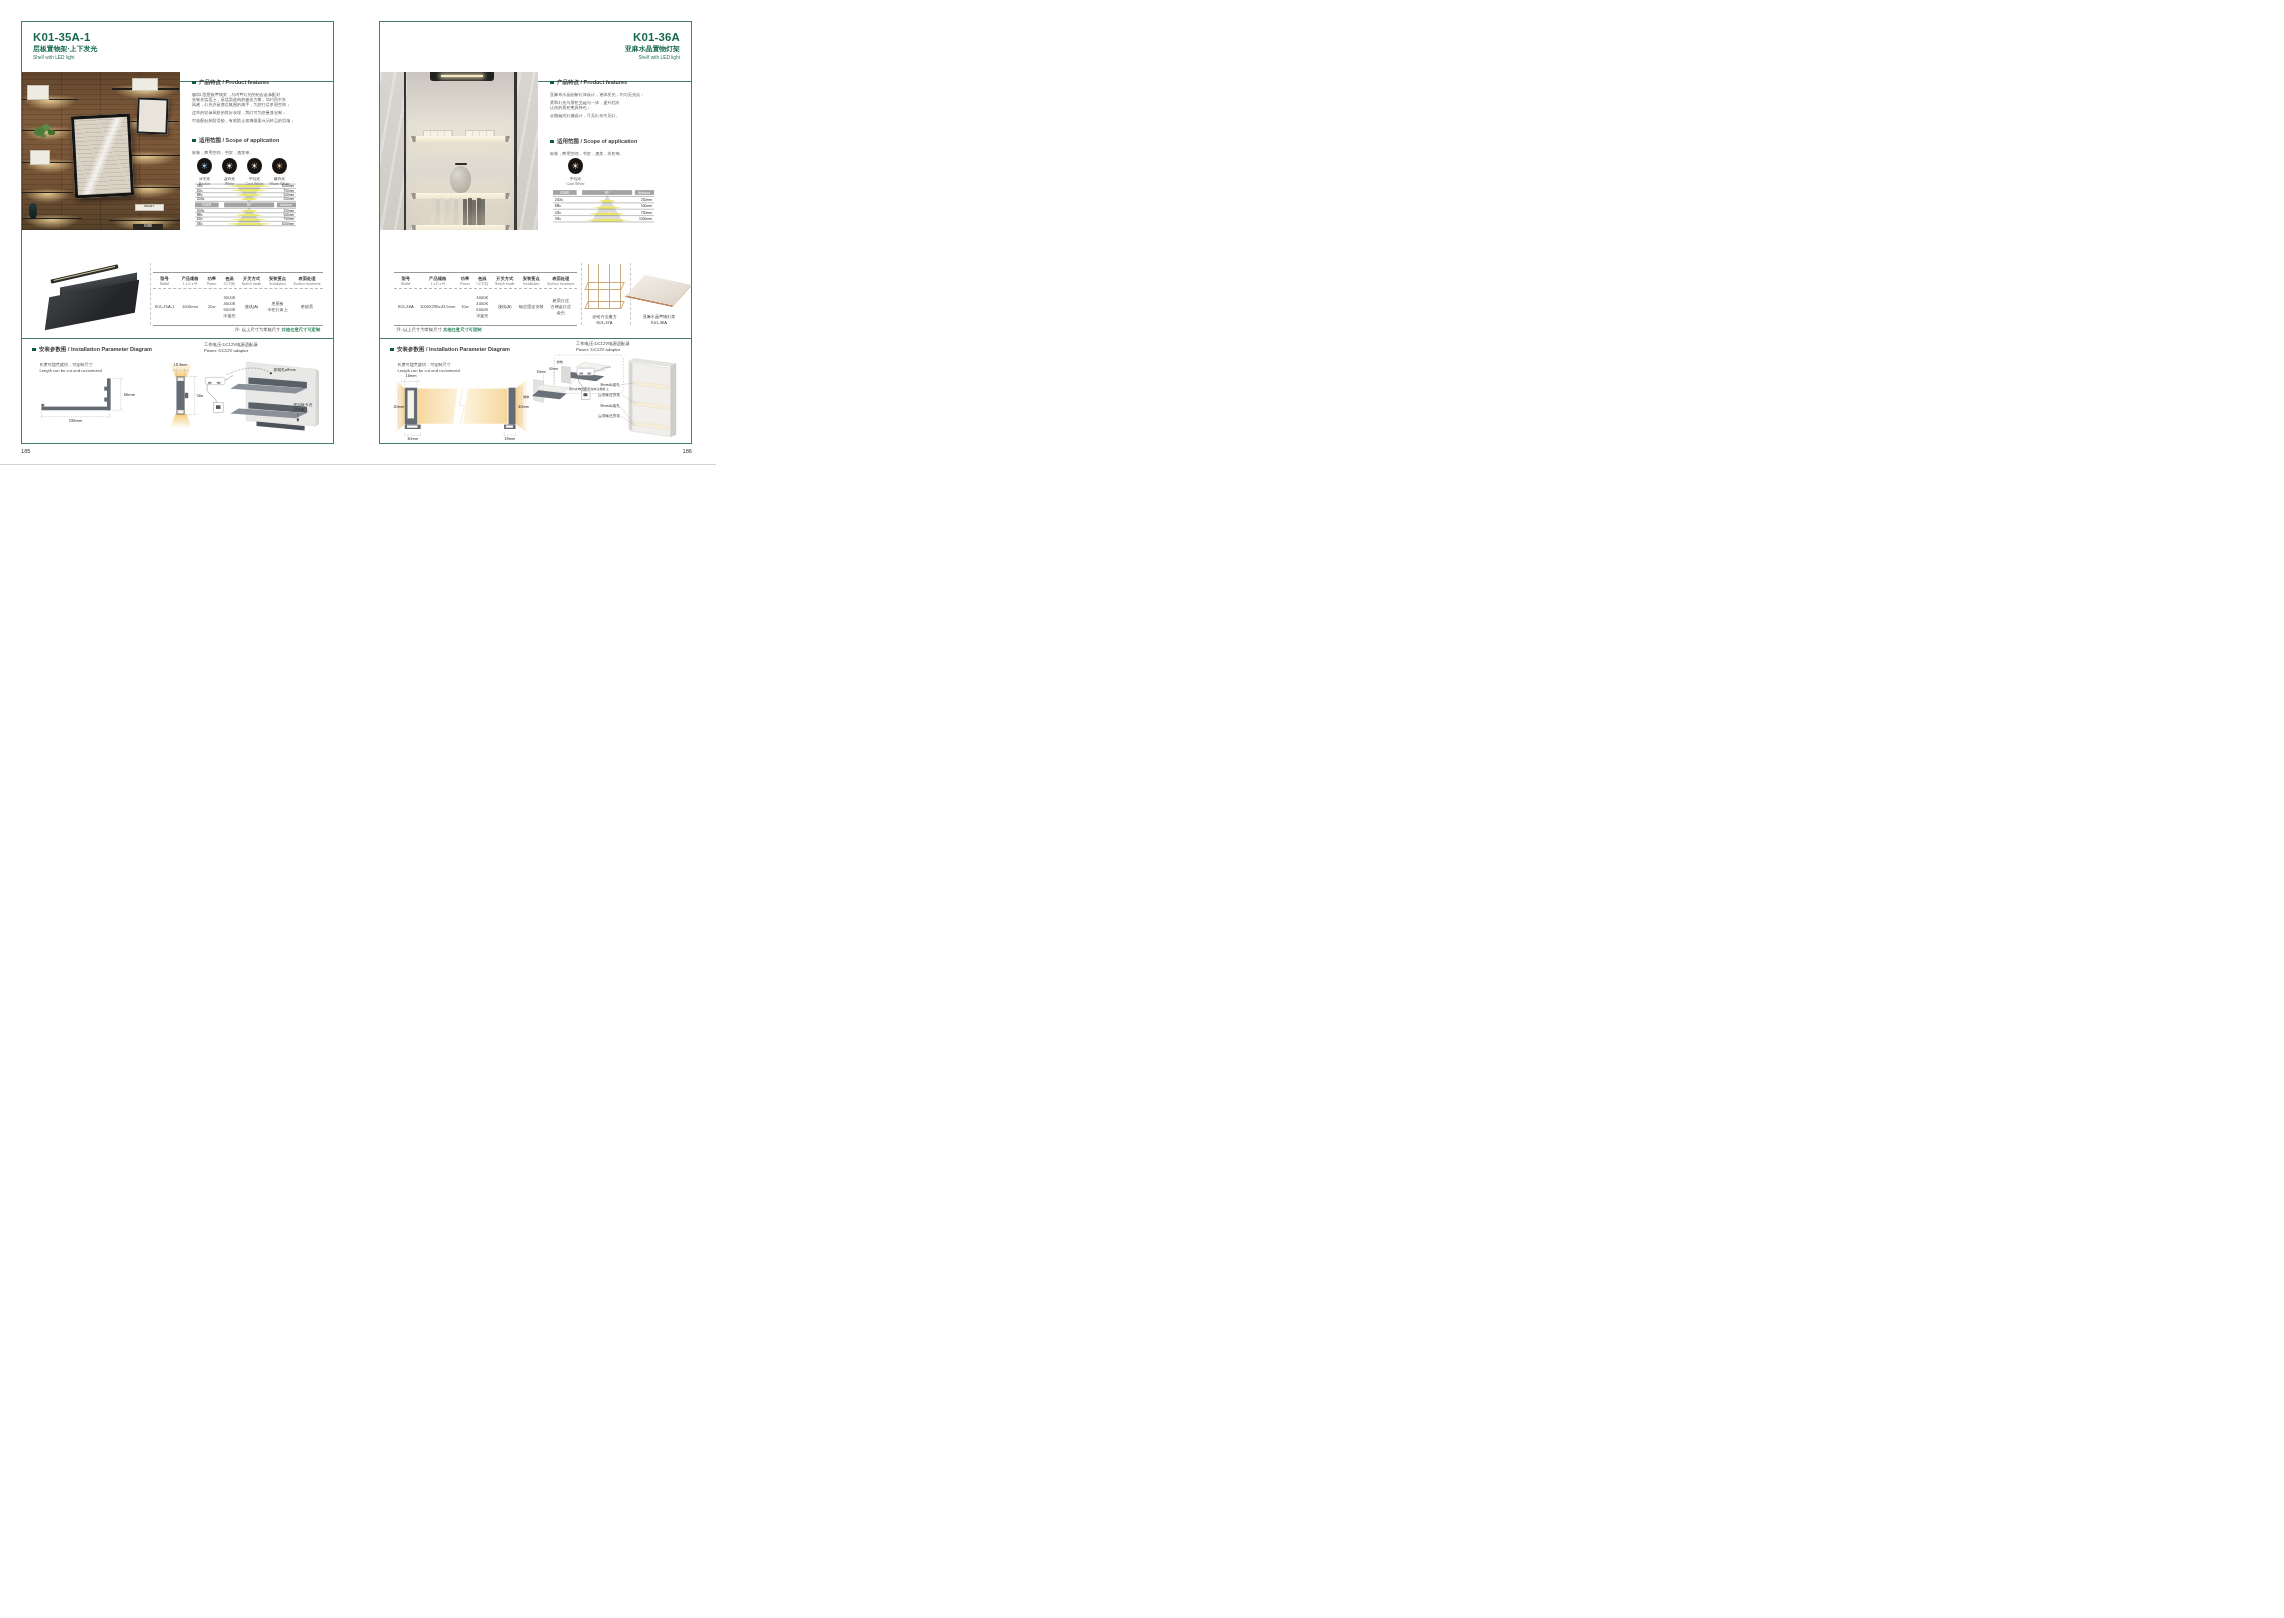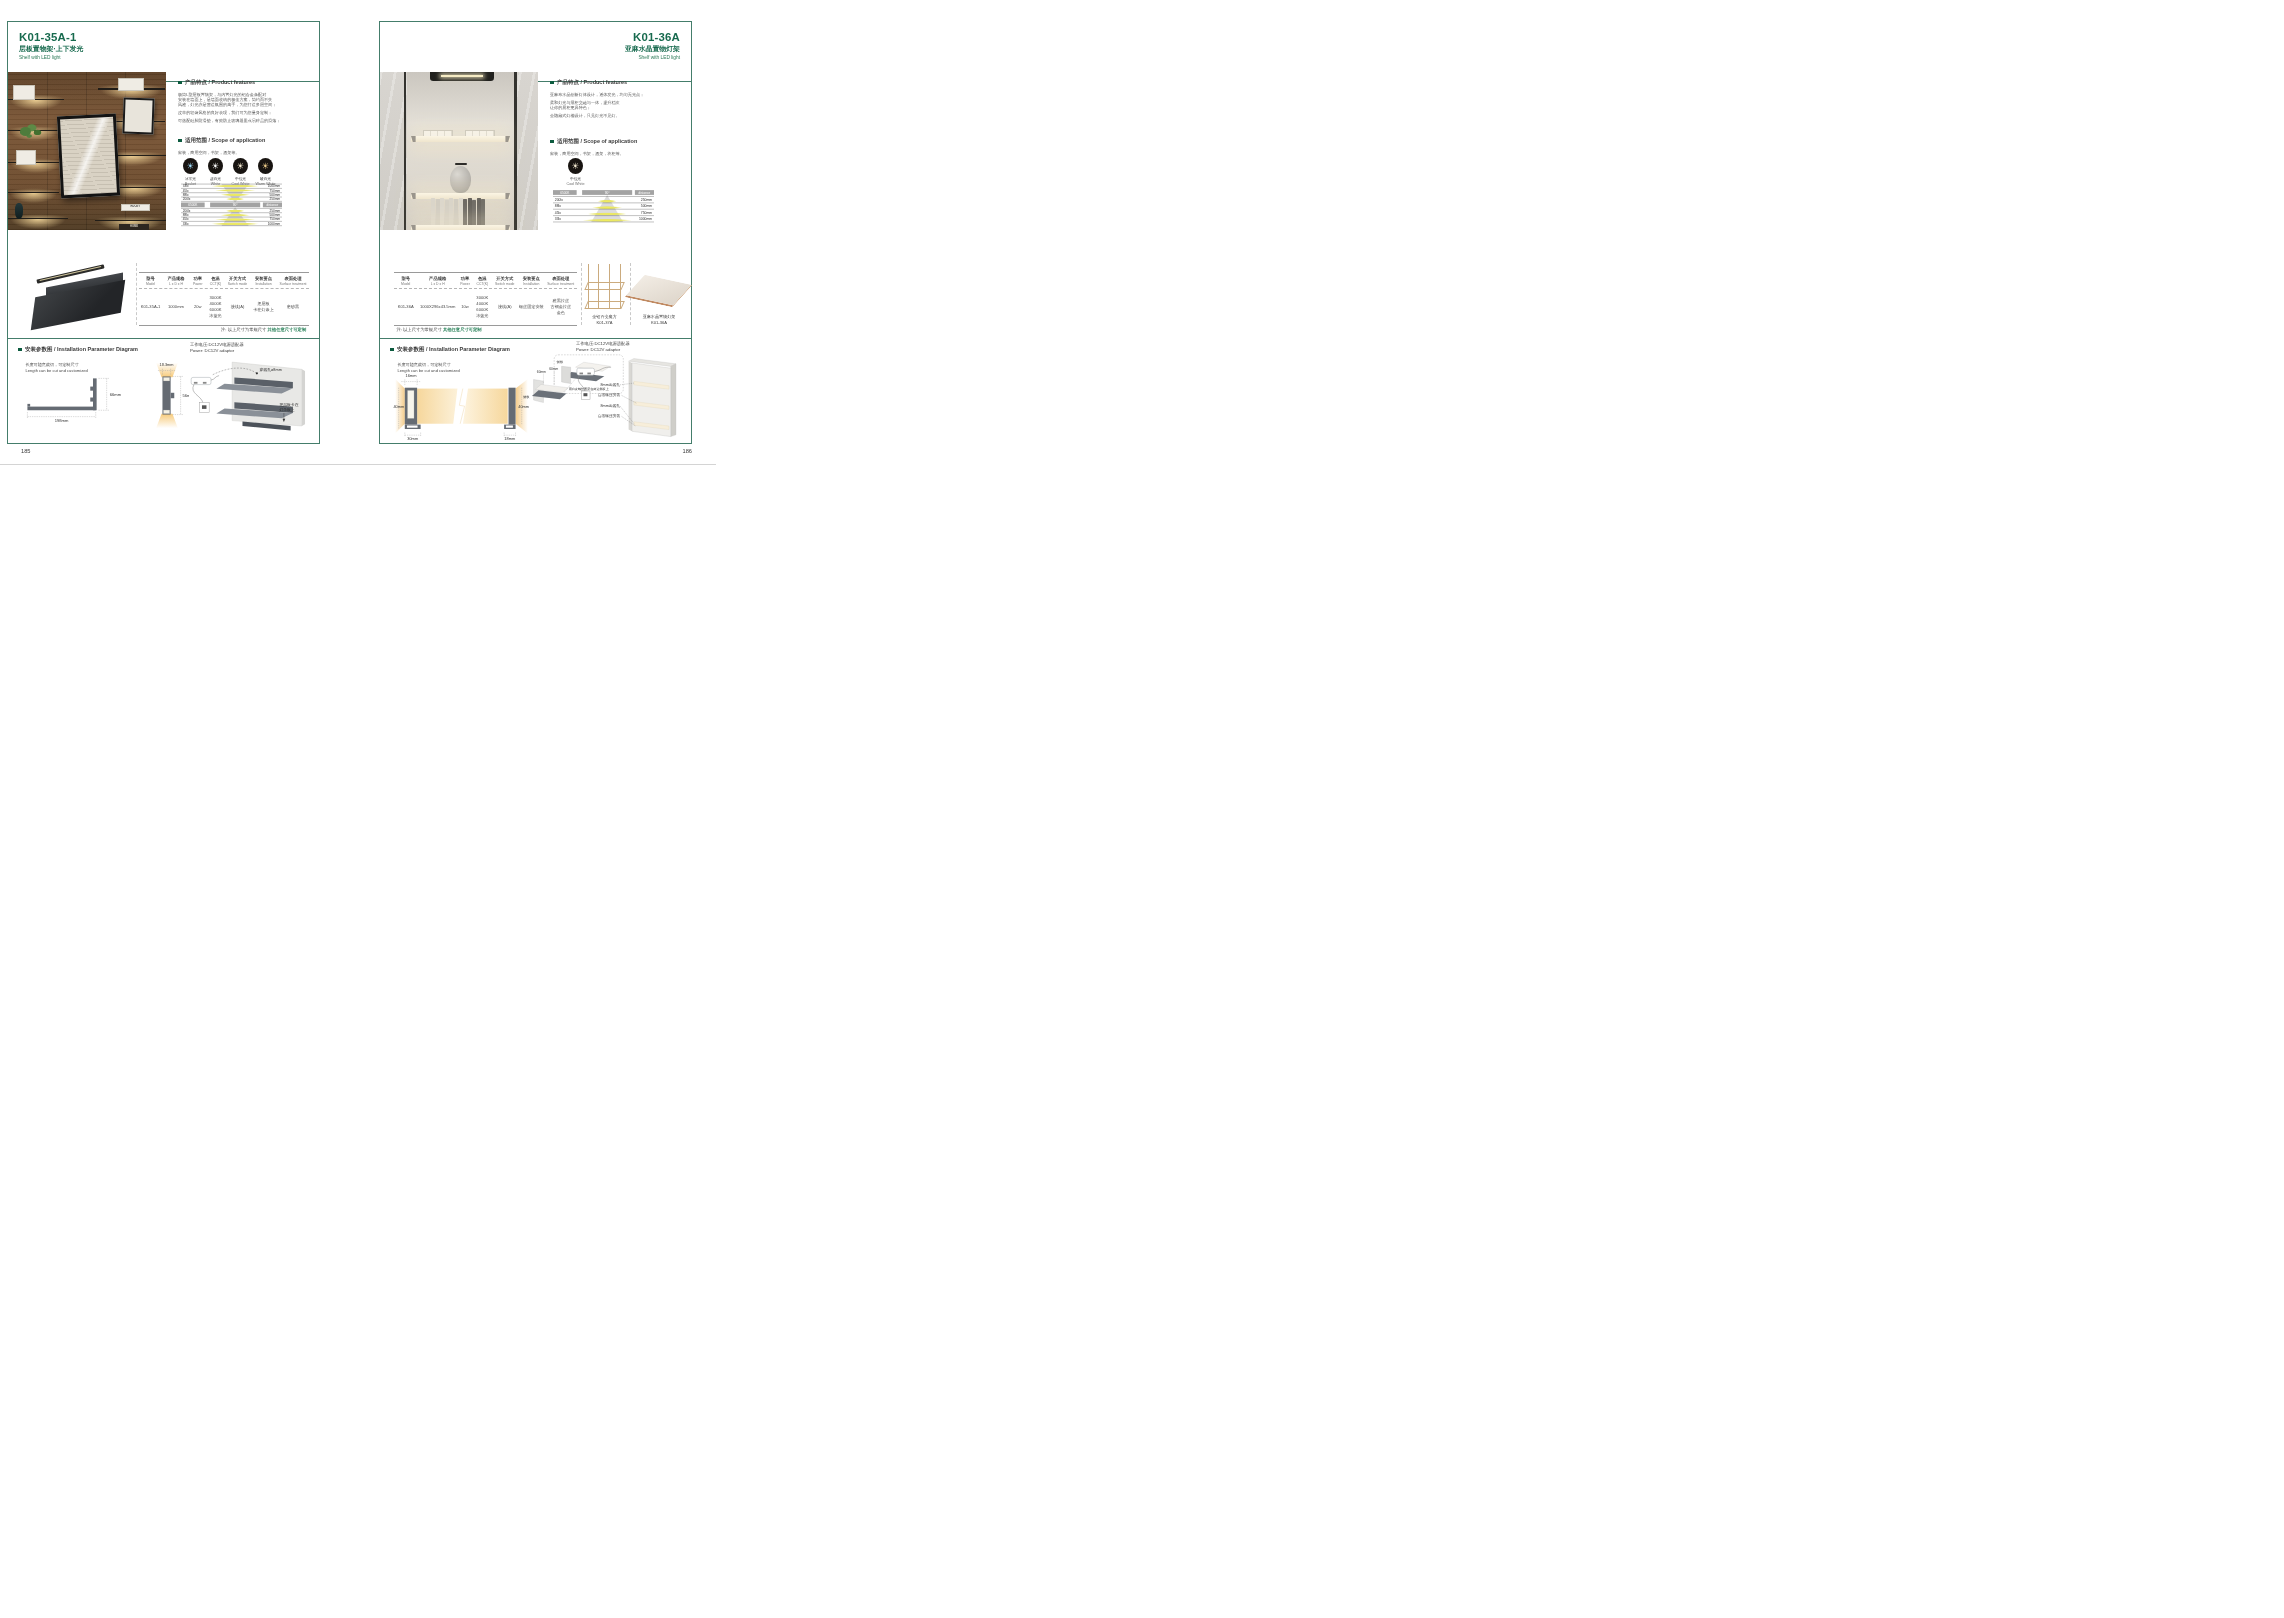--- a/index.html
+++ b/index.html
@@ -1,18 +1,18 @@
 <!DOCTYPE html>
 <html style="font-size:7.3px"><head>
 <meta charset="utf-8">
 <style>
   html,body{margin:0;padding:0;background:#fff;font-family:"Liberation Sans","DejaVu Sans",sans-serif;-webkit-font-smoothing:antialiased;}
   .canvas{position:relative;width:716px;height:467px;background:#fff;overflow:hidden;}
   .page{position:absolute;top:21px;width:313px;height:423px;background:#fff;border:0.5px solid #447d6b;box-sizing:border-box;}
-  #pageL{left:7px;}
+  #pageL{left:21px;}
   #pageR{left:379px;}
   .abs{position:absolute;}
   
   .hd{position:absolute;left:0;right:0;top:0;height:50px;border-bottom:0.5px solid #447d6b;}
   .hd .model{font-size:11.4px;font-weight:bold;color:#176a4e;letter-spacing:0.2px;}
   .hd .subcn{font-size:6.9px;font-weight:bold;color:#176a4e;margin-top:1.4px;}
   .hd .suben{font-size:4.8px;color:#2c7a58;margin-top:0.9px;}
   .hdL{padding:9px 0 0 11px;}
   .hdR{padding:9px 11px 0 0;text-align:right;}
   

